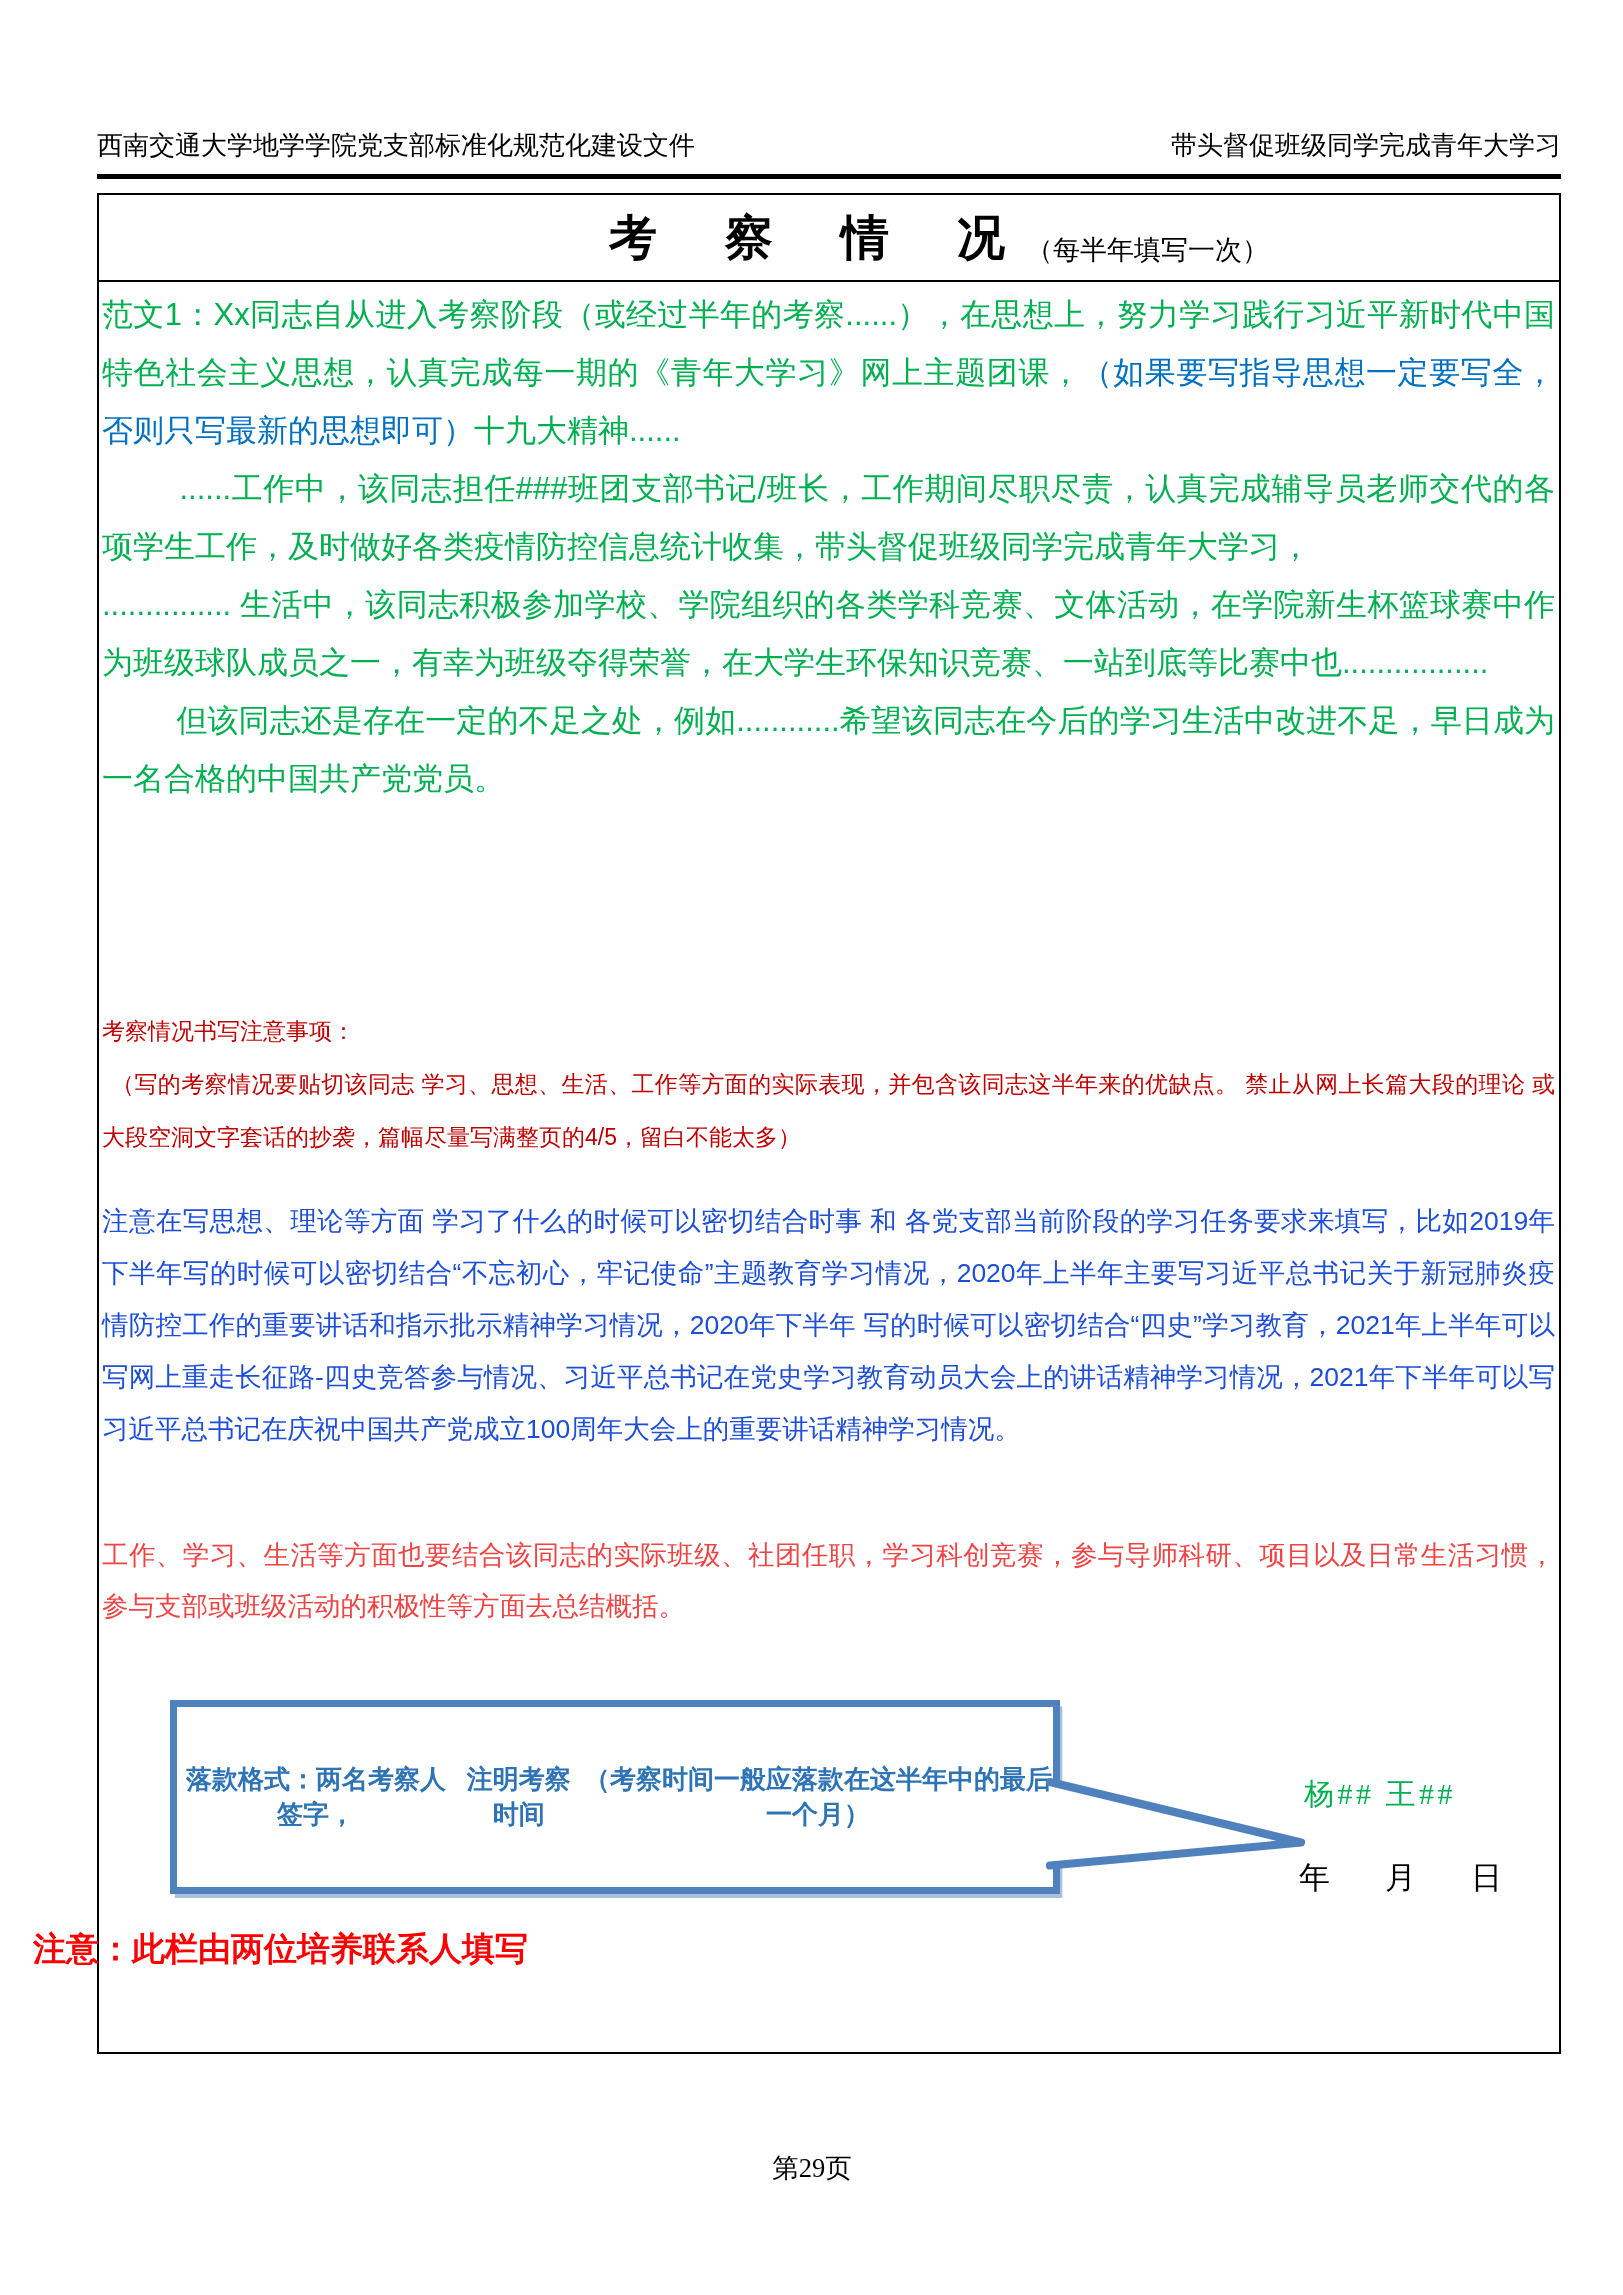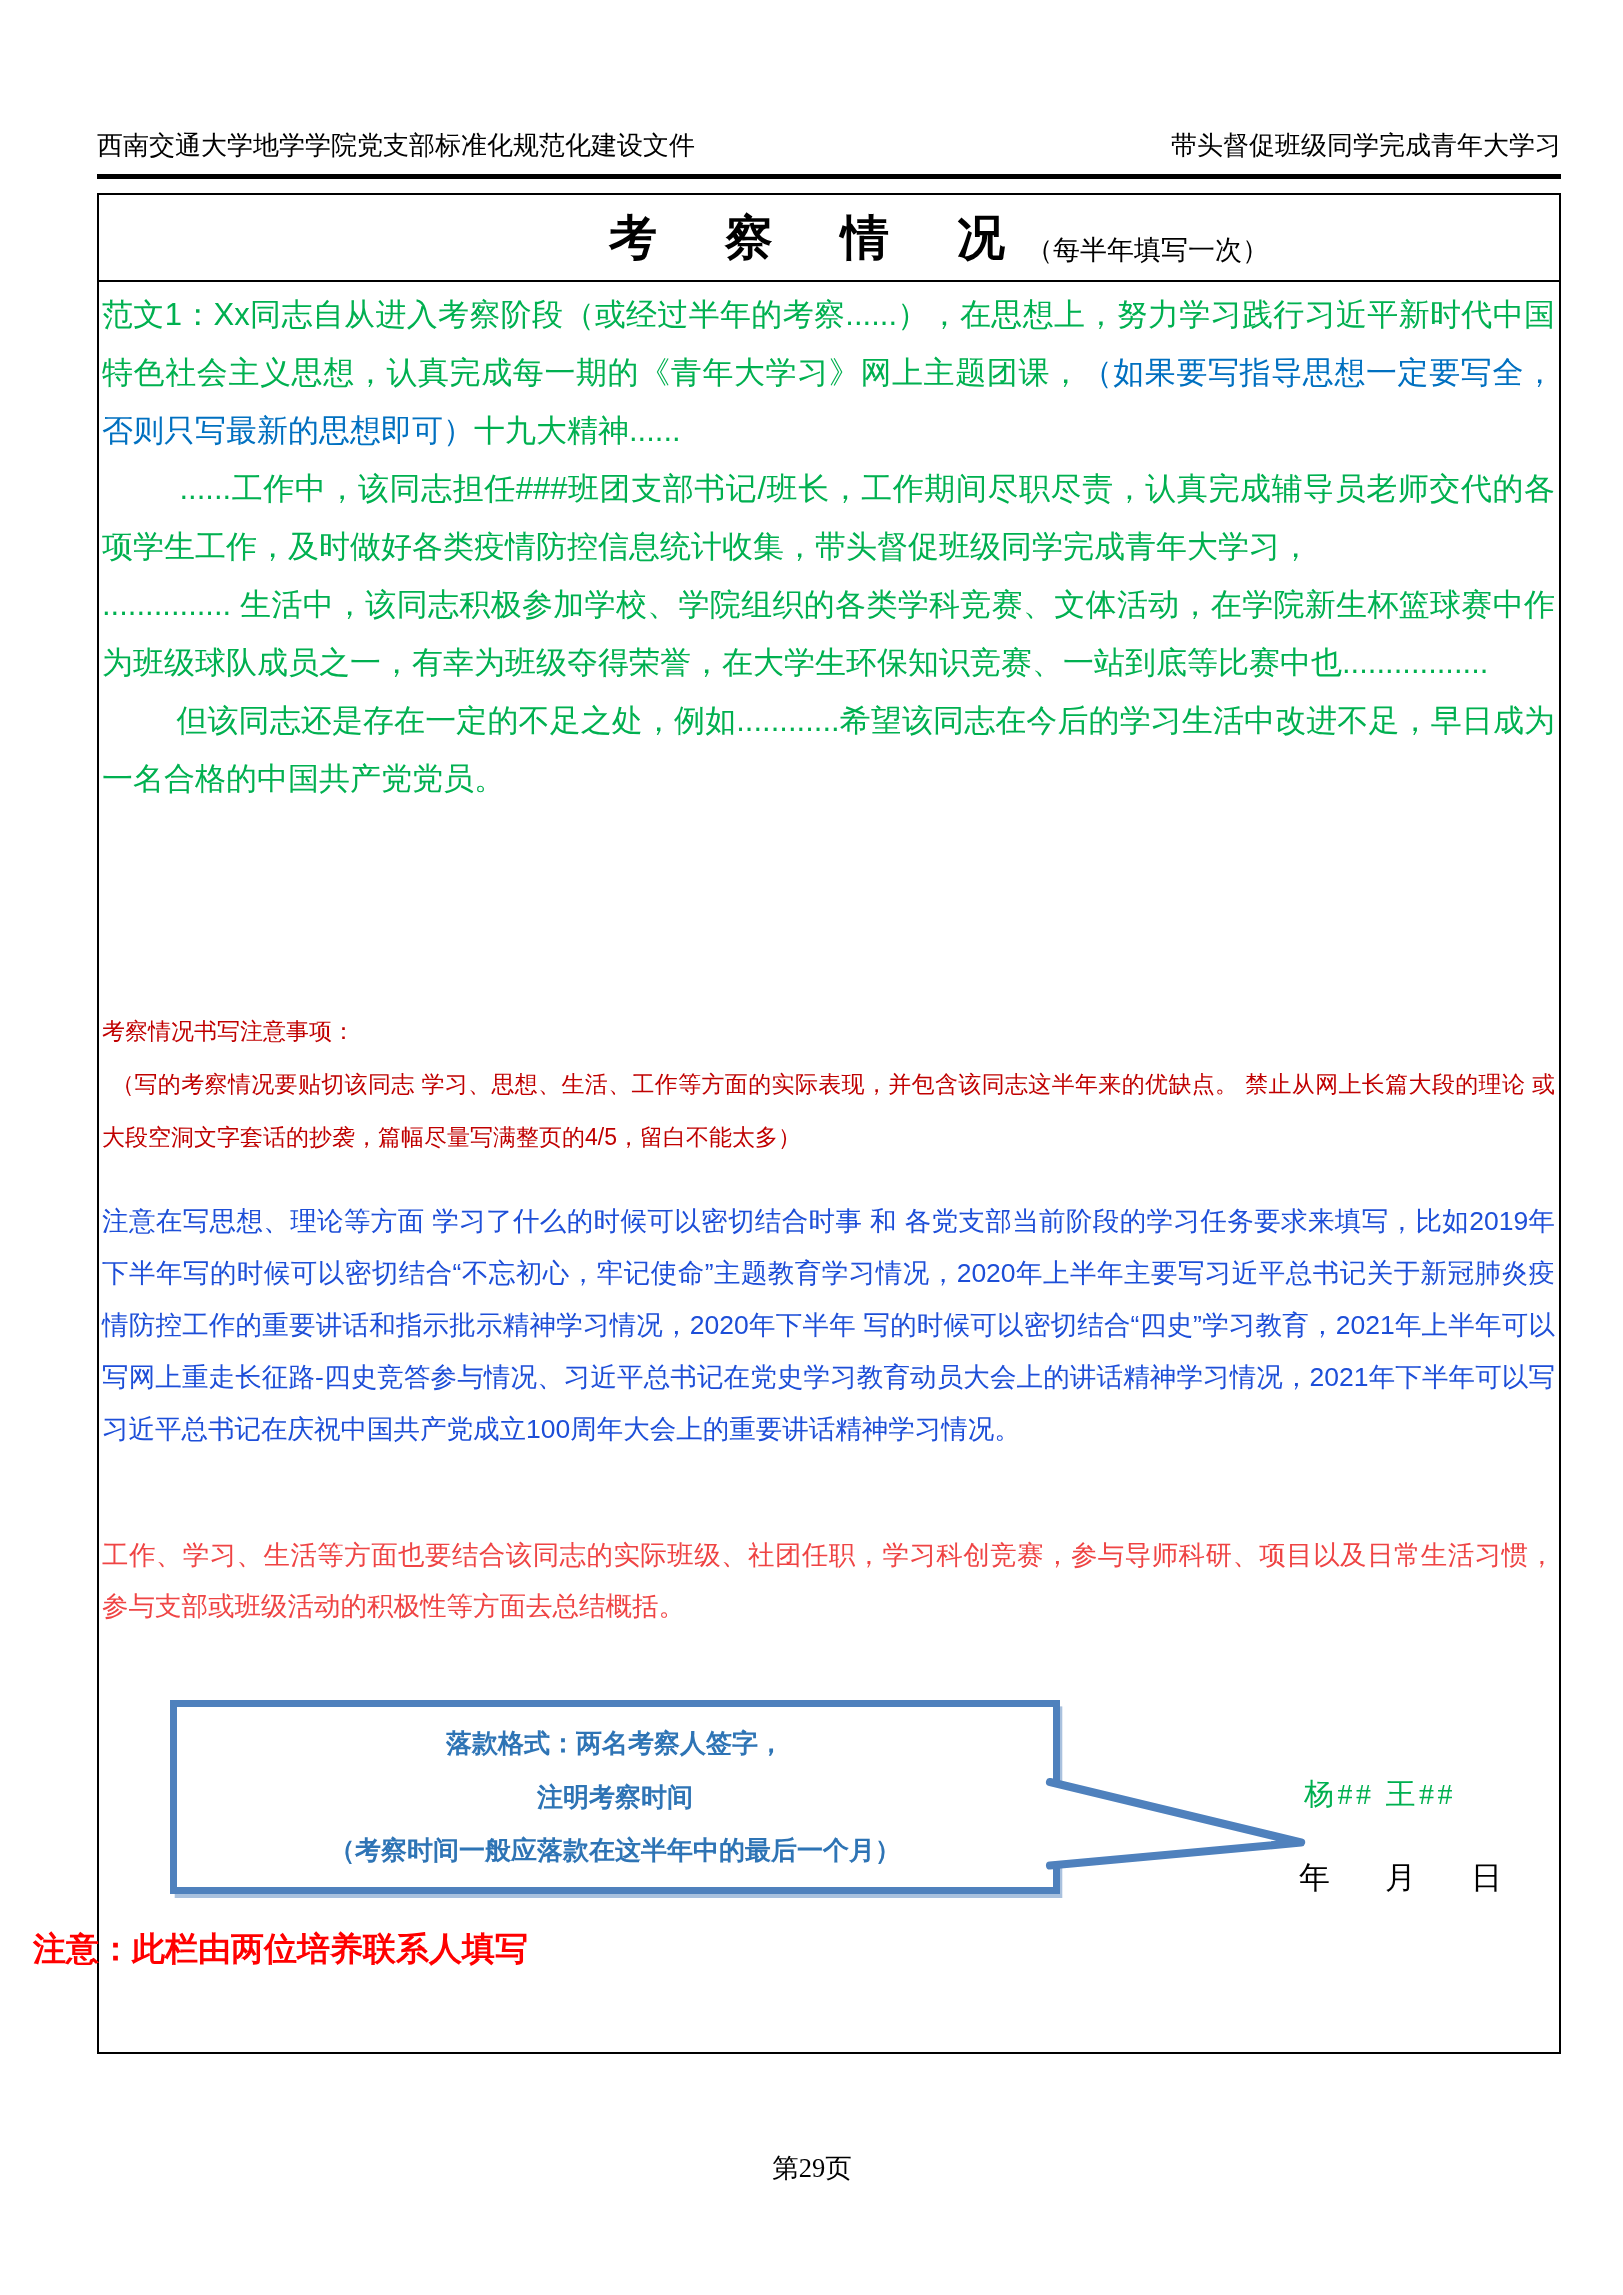--- a/index.html
+++ b/index.html
@@ -60,21 +60,21 @@
   .guidance2 {
     position:absolute; left:102px; top:1530px; width:1453px;
     color:#ef4444; font-size:26.5px; line-height:51px; text-align:justify;
   }
 
   
   .callout {
     position:absolute; left:170px; top:1700px; width:890px; height:194px;
     border:7.5px solid #4F81BD; background:#fff;
     box-shadow:3.5px 5.2px 0 -1.2px #a9c1de;
-    display:flex; flex-direction:column; justify-content:space-evenly; align-items:center;
+    display:flex; flex-direction:row; justify-content:space-evenly; align-items:center;
     text-align:center; color:#2E74B5; font-size:26px; font-weight:bold; z-index:2;
   }
   .callout-tail { position:absolute; left:1035px; top:1760px; width:288px; height:127px; z-index:3; }
 
   
   .signature {
     position:absolute; left:1304px; top:1774px;
     font-family:"Liberation Serif", serif; font-size:30px; color:#00B050; letter-spacing:3.5px;
     z-index:4; white-space:nowrap;
   }

